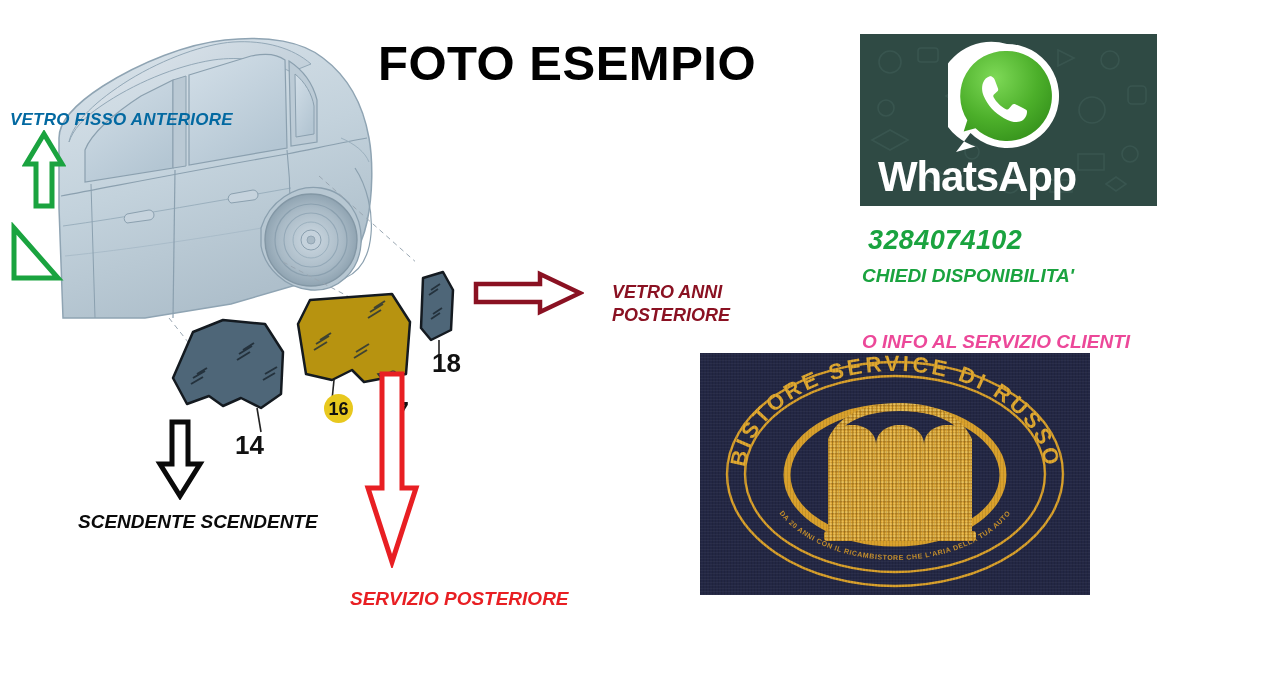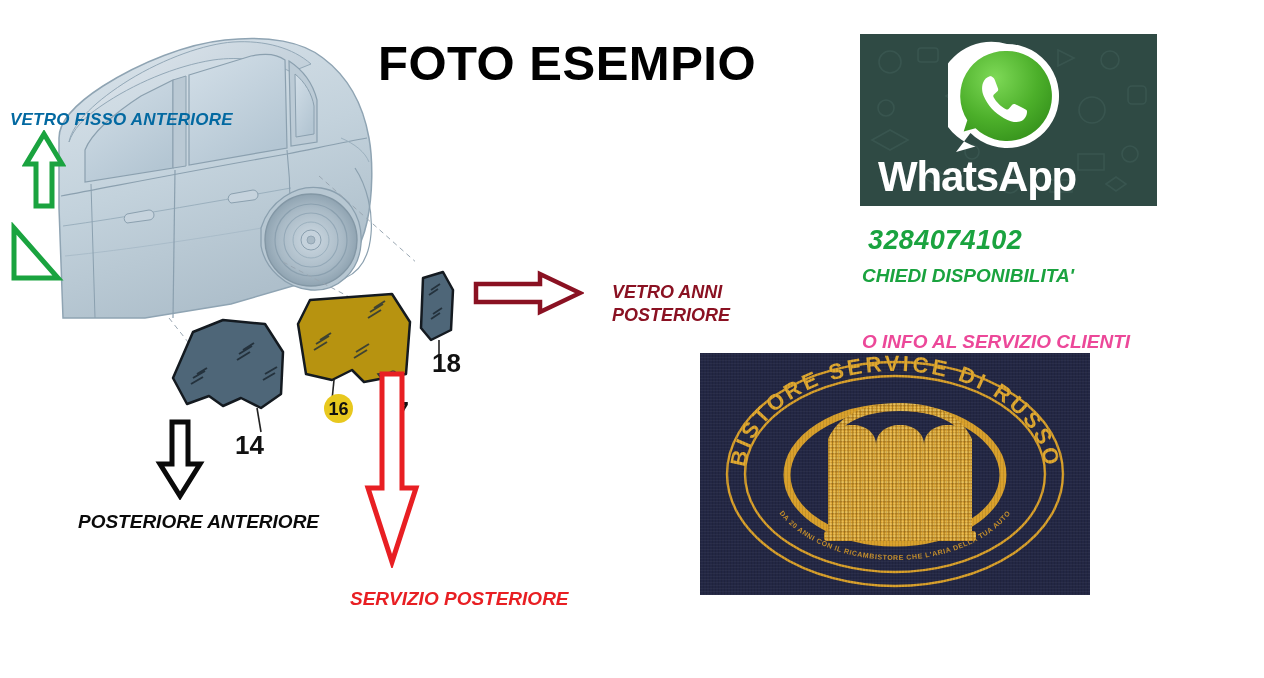--- a/index.html
+++ b/index.html
@@ -315,21 +315,21 @@
     <path d="M4 14 L68 14 L68 4 L108 23 L68 42 L68 32 L4 32 Z" fill="#ffffff" stroke="#8a1122" stroke-width="4.5" stroke-linejoin="miter"></path>
   </svg>
   <div class="abs annot" id="lbl-vetro-fisso-posteriore">
     <div>VETRO ANNI</div>
     <div>POSTERIORE</div>
   </div>
 
   <svg class="abs" id="arrow-black-down" width="50" height="82" viewBox="0 0 50 82">
     <path d="M17 4 L33 4 L33 46 L45 46 L25 78 L5 46 L17 46 Z" fill="#ffffff" stroke="#0a0a0a" stroke-width="5" stroke-linejoin="miter"></path>
   </svg>
-  <div class="abs annot" id="lbl-scendente-anteriore">POSTERIORE ANTERIORE</div>
+  <div class="abs annot" id="lbl-scendente-anteriore">SCENDENTE SCENDENTE</div>
 
   <svg class="abs" id="arrow-red-down" width="56" height="198" viewBox="0 0 56 198">
     <path d="M18 4 L38 4 L38 118 L52 118 L28 192 L4 118 L18 118 Z" fill="#ffffff" stroke="#e81f23" stroke-width="5" stroke-linejoin="miter"></path>
   </svg>
   <div class="abs annot" id="lbl-scendente-posteriore">SERVIZIO POSTERIORE</div>
 
   <div class="abs" id="whatsapp-box">
 
     <svg width="297" height="172" viewBox="0 0 297 172" style="position:absolute;inset:0;">
       <g stroke="#3c5953" stroke-width="1.6" fill="none" opacity="0.75">

